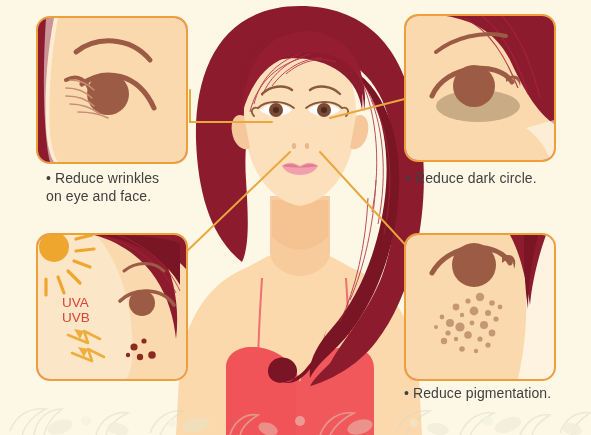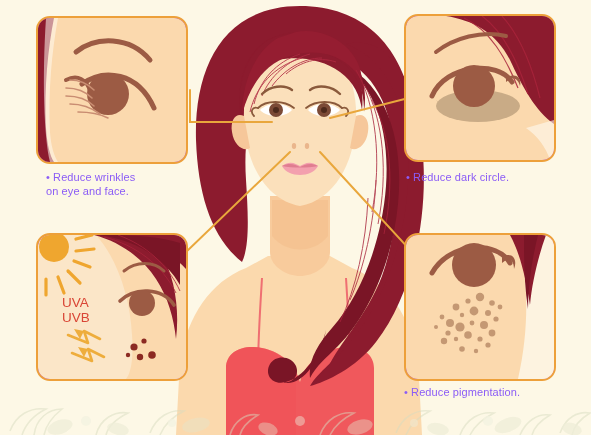--- a/index.html
+++ b/index.html
@@ -26,22 +26,22 @@
     border:2px solid #eda03a;
     border-radius:14px;
     background:#a21caf;
     overflow:hidden;
     box-sizing:border-box;
   }
   .panel svg{display:block;}
 
   .caption{
     position:absolute;
-    color:#8b5cf6;
-    font-size:11px;
+    color:#404040;
+    font-size:14px;
     line-height:1.28;
     white-space:pre-line;
     letter-spacing:.1px;
   }
 
   
   #panel-wrinkles{left:36px;top:16px;width:152px;height:148px;}
   #cap-wrinkles{left:46px;top:170px;width:200px;}
 
   #panel-darkcircle{left:404px;top:14px;width:152px;height:148px;}

